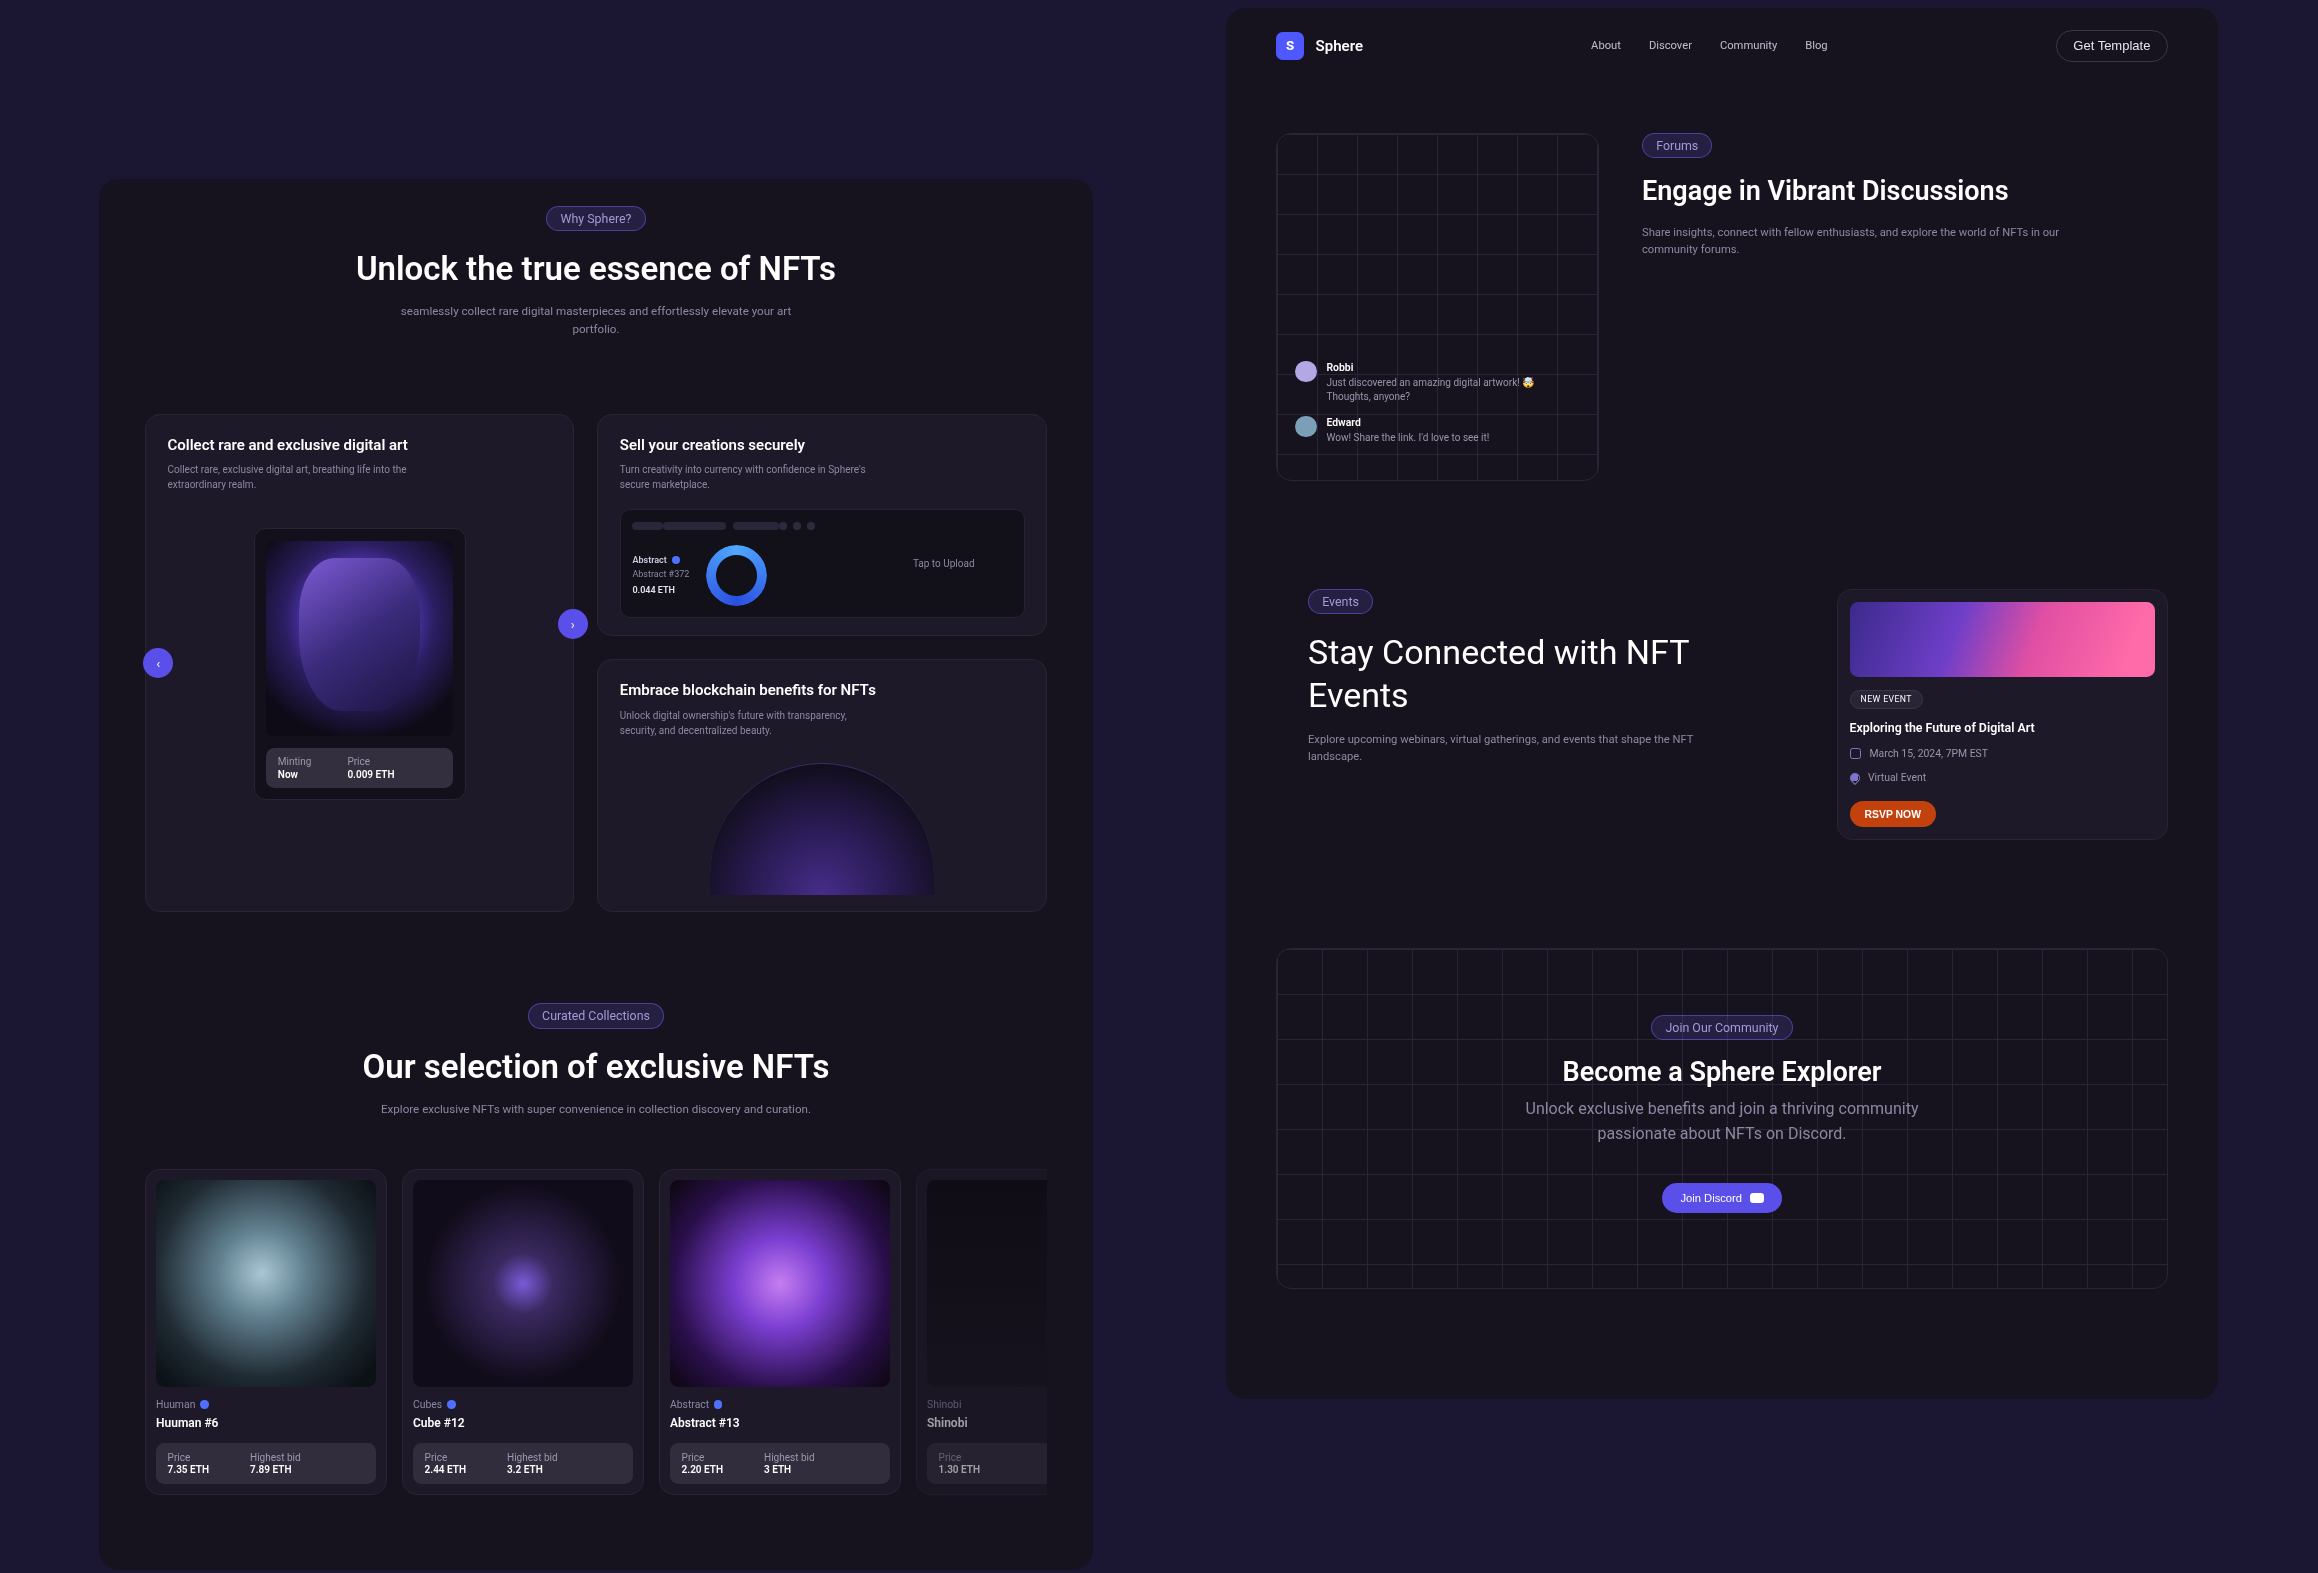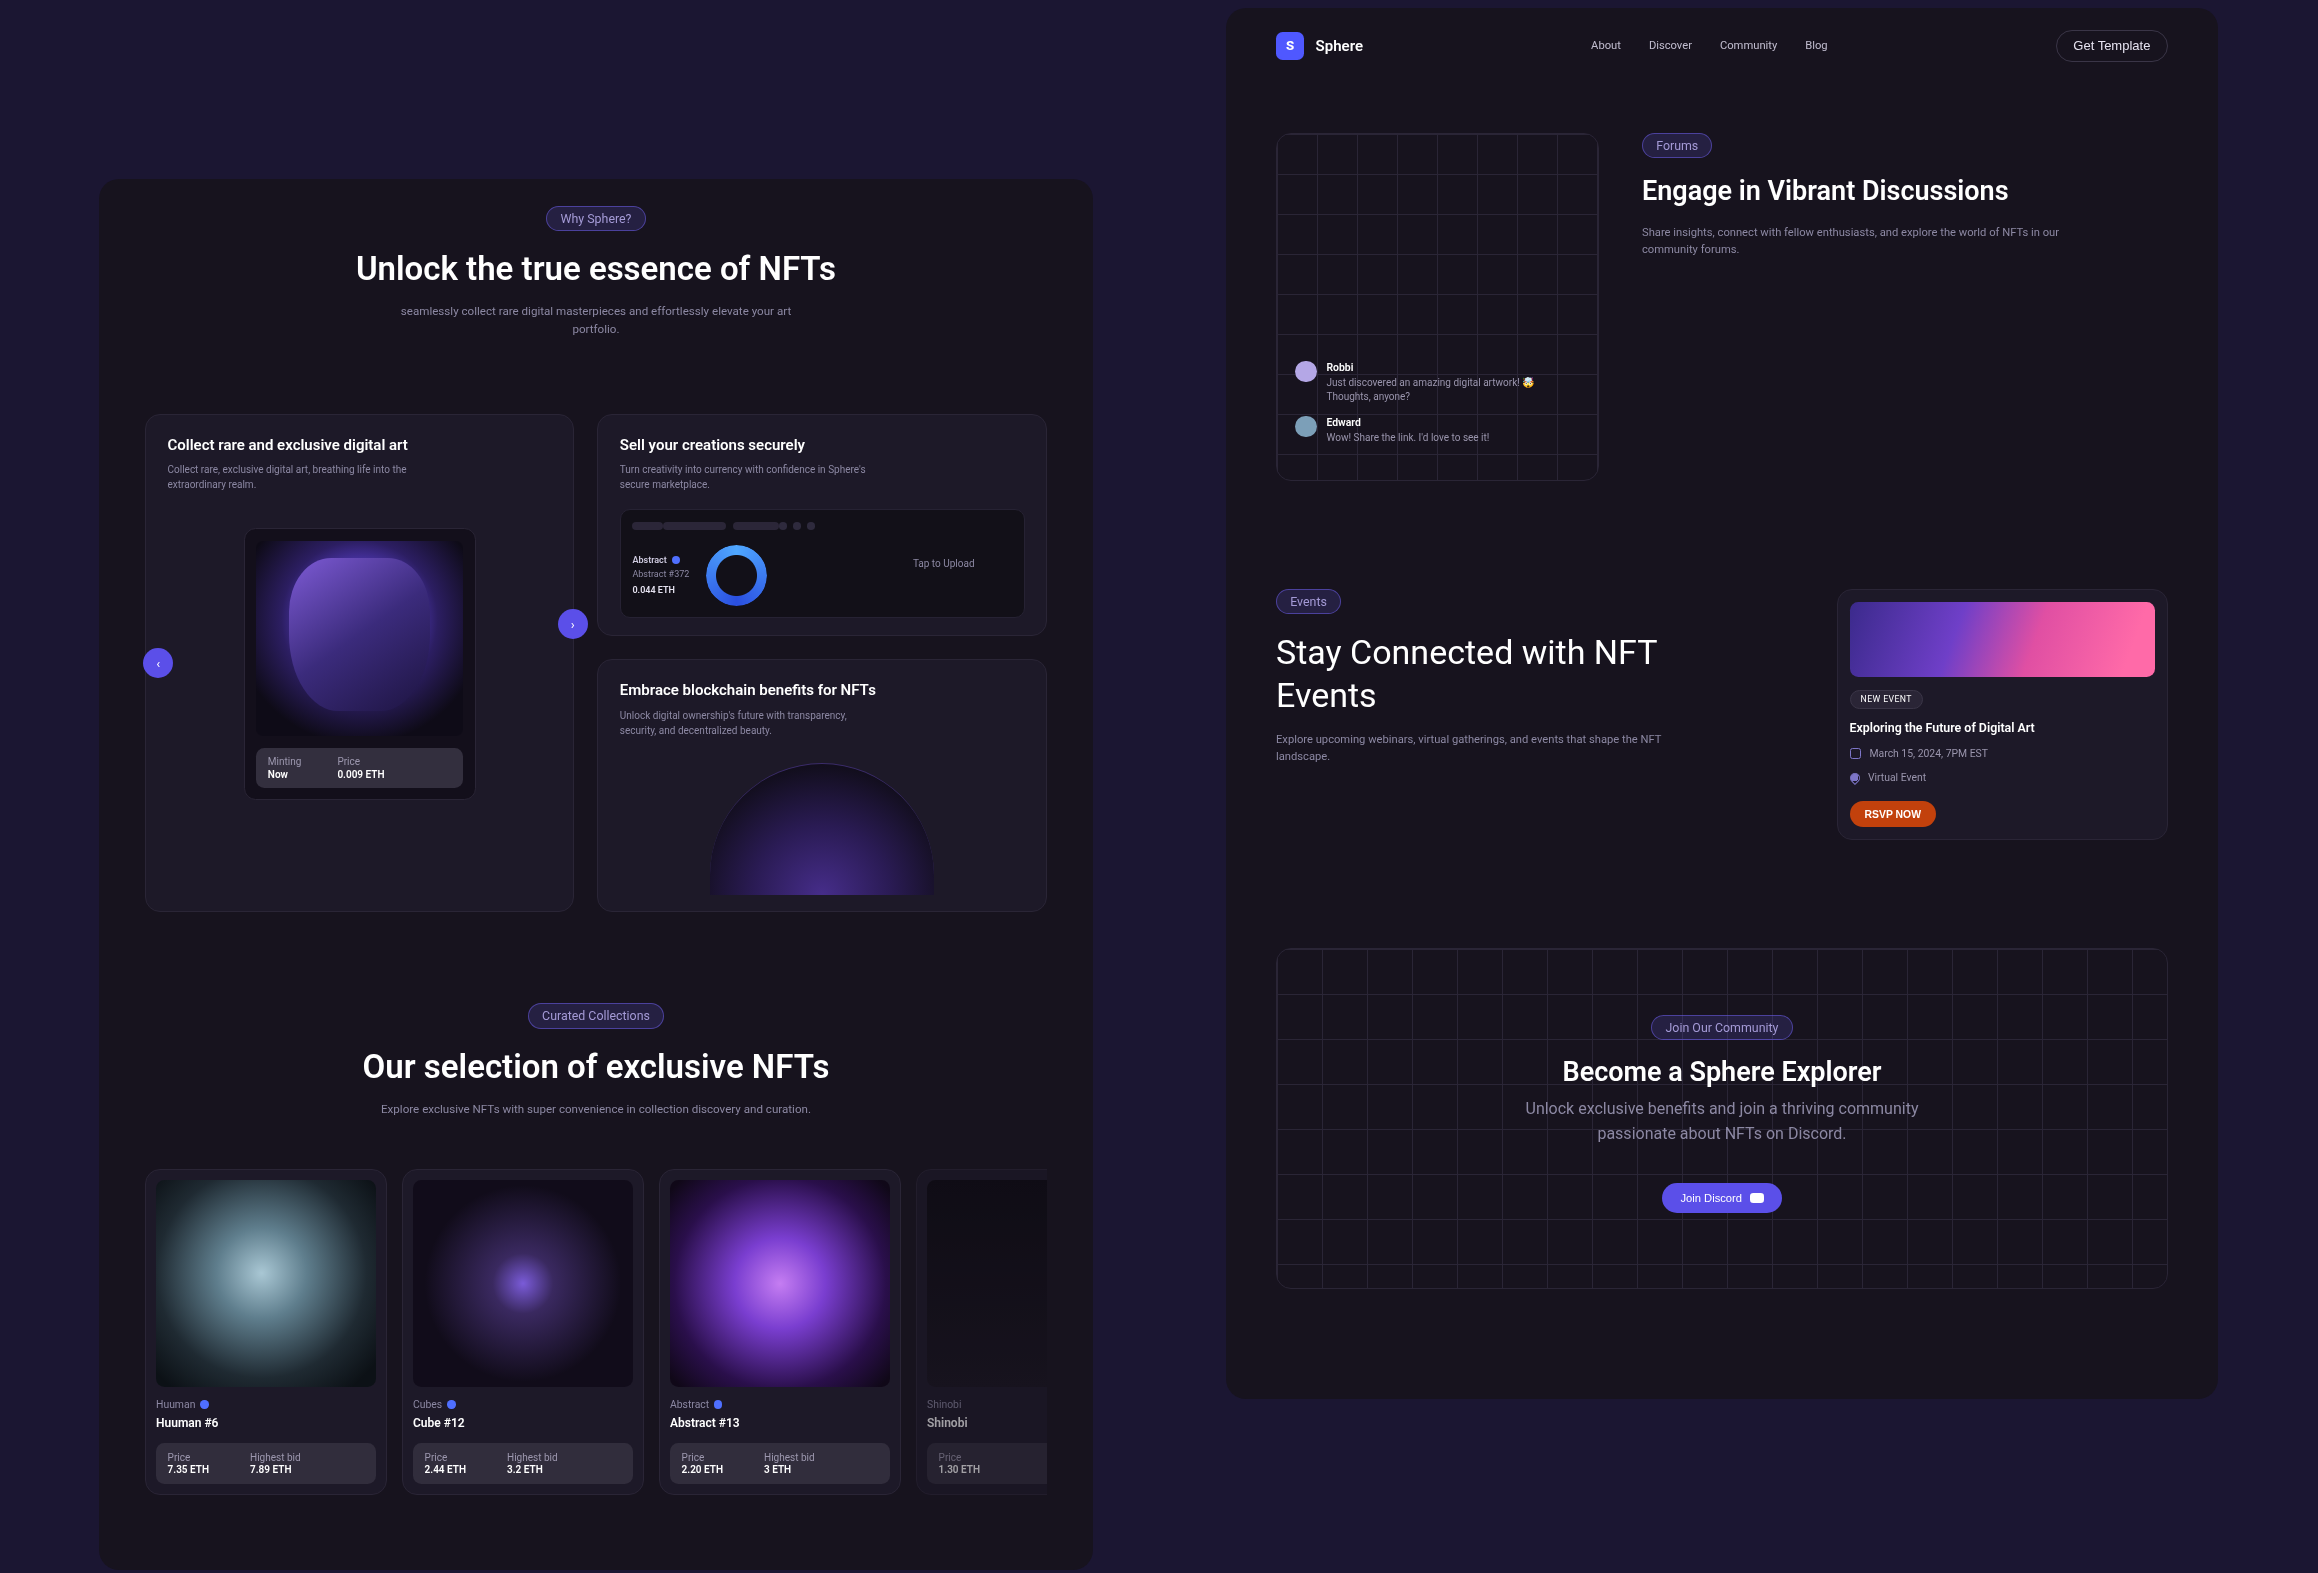--- a/index.html
+++ b/index.html
@@ -71,21 +71,21 @@
   }
   .feat-left {
     flex: 1 1 331px;
     display: flex;
     flex-direction: column;
   }
   .feat-title { font-size: 15px; font-weight: 600; }
   .feat-desc { color: #8c88a3; font-size: 10px; margin-top: 8.3px; line-height: 1.5; max-width: 265px;}
   .nft-showcase {
     margin: 36px auto 0;
-    width: 232px;
+    width: 212px;
     background: #130f1b;
     border: 0.8px solid #2a2536;
     border-radius: 11.6px;
     padding: 11.6px;
   }
   .nft-img {
     width: 100%;
     height: 195px;
     border-radius: 6.6px;
     background: radial-gradient(circle at 50% 40%, #6f4fff 0%, #6f4fff 18%, #2c1e62 50%, #0e0b17 80%);
@@ -253,20 +253,21 @@
   .avatar.av2{ background:#7c9fb8;}
   .chat-msg .n{ font-size:10.4px; font-weight:600;}
   .chat-msg .m{ font-size:10px; color:#9a95ad; margin-top:2.5px; line-height:1.4;}
   .forum-text { flex:1; padding-top: 0;}
   .forum-text h2{ font-size:27px; font-weight:600; margin-top:16.6px; line-height:1.25;}
   .forum-text p{ color:#8c88a3; font-size:11.2px; margin-top:15px; line-height:1.55; max-width:422px;}
   .events-section {
     display:flex; gap:43px;
     padding: 108px 50px 0;
     align-items:flex-start;
+    margin-left:32px;
   }
   .events-text{ flex:1; }
   .events-text h2{ font-size:34px; font-weight:400; margin-top:16.6px; line-height:1.25; max-width:381px;}
   .events-text p{ color:#8c88a3; font-size:11.2px; margin-top:15px; line-height:1.55; max-width:406px;}
   .event-card {
     width: 331px;
     background:#1d1928;
     border:0.8px solid #2a2536;
     border-radius:15px;
     padding:11.6px;

